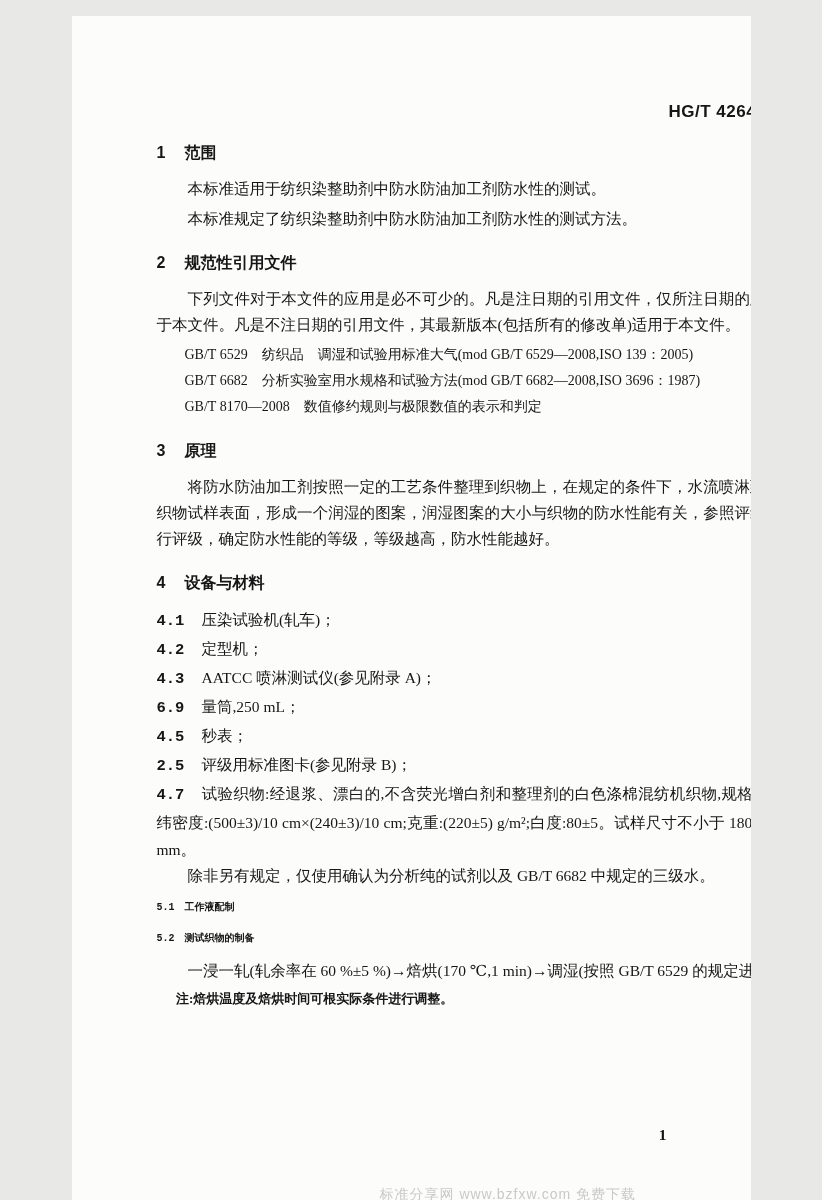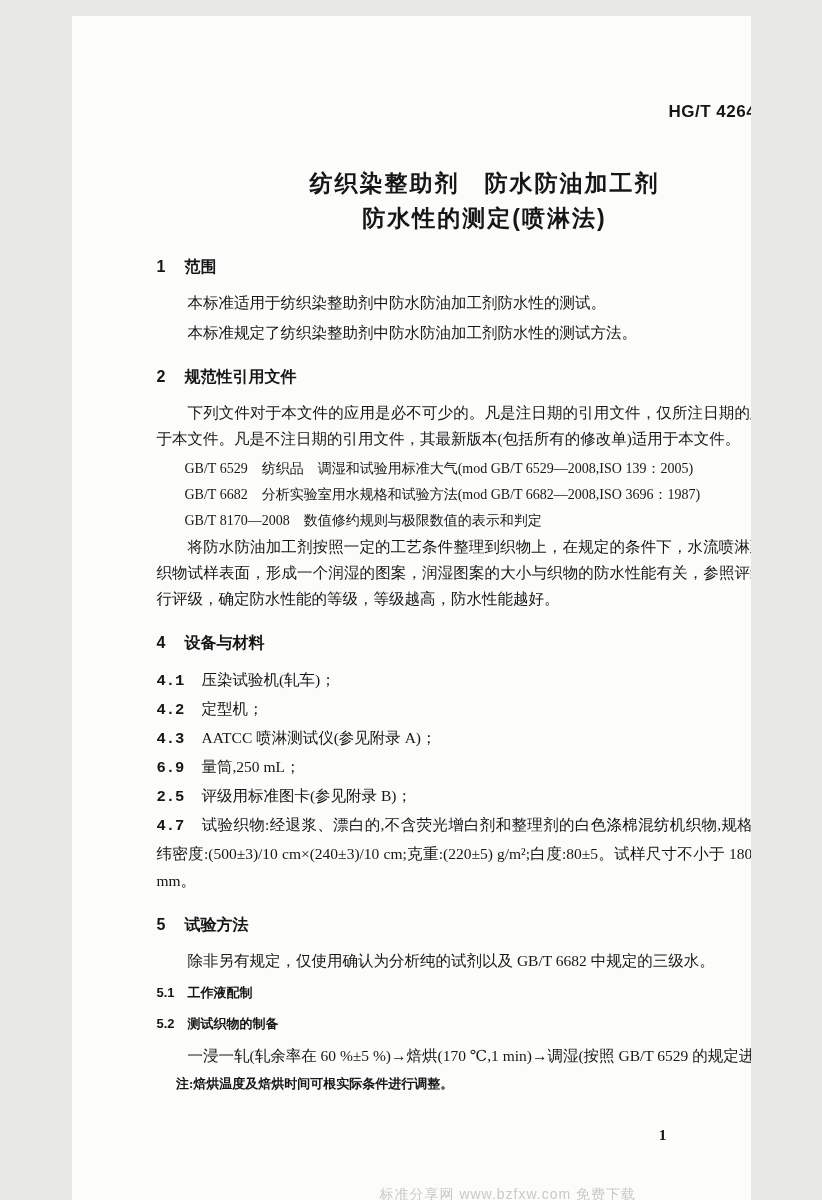--- a/index.html
+++ b/index.html
@@ -42,23 +42,23 @@
     margin-bottom: 12px;
     font-family: "Liberation Sans", "DejaVu Sans", sans-serif;
     font-weight: bold;
     font-size: 16px;
     line-height: 22px;
   }
   .sec-heading .num { margin-right: 1.2em; }
   .sub-heading {
     margin-top: 7px;
     margin-bottom: 7px;
-    font-family: Liberation Sans, sans-serif;
+    font-family: Liberation Mono, monospace;
     font-weight: bold;
-    font-size: 13px;
+    font-size: 10px;
     line-height: 24px;
   }
   .sub-heading .num { margin-right: 1em; }
   p.body-text {
     font-size: 15.5px;
     line-height: 26px;
     text-align: justify;
     text-indent: 2em;
     margin-bottom: 4px;
   }
@@ -104,66 +104,65 @@
   }
 </style>
 </head>
 <body>
 
 <div class="page">
   <div class="content">
 
     <div class="doc-code">HG/T 4264—2011</div>
 
-    <div class="title-block">
-      <div>纺织染整助剂　防水防油加工剂</div>
-      <div>防水性的测定(喷淋法)</div>
-    </div>
 
     <div class="sec-heading">
       <span class="num">1</span><span>范围</span>
     </div>
     <p class="body-text">本标准适用于纺织染整助剂中防水防油加工剂防水性的测试。</p>
     <p class="body-text">本标准规定了纺织染整助剂中防水防油加工剂防水性的测试方法。</p>
 
     <div class="sec-heading">
       <span class="num">2</span><span>规范性引用文件</span>
     </div>
     <p class="body-text">下列文件对于本文件的应用是必不可少的。凡是注日期的引用文件，仅所注日期的版本适用于本文件。凡是不注日期的引用文件，其最新版本(包括所有的修改单)适用于本文件。</p>
     <p class="ref-line">GB/T 6529　纺织品　调湿和试验用标准大气(mod GB/T 6529—2008,ISO 139：2005)</p>
     <p class="ref-line">GB/T 6682　分析实验室用水规格和试验方法(mod GB/T 6682—2008,ISO 3696：1987)</p>
     <p class="ref-line">GB/T 8170—2008　数值修约规则与极限数值的表示和判定</p>
 
+    <div class="sec-heading">
+      <span class="num">3</span><span>原理</span>
+    </div>
     <p class="body-text">将防水防油加工剂按照一定的工艺条件整理到织物上，在规定的条件下，水流喷淋到绷紧的织物试样表面，形成一个润湿的图案，润湿图案的大小与织物的防水性能有关，参照评级图卡进行评级，确定防水性能的等级，等级越高，防水性能越好。</p>
 
     <div class="sec-heading">
       <span class="num">4</span><span>设备与材料</span>
     </div>
     <div class="item">
       <span class="num">4.1</span><span>压染试验机(轧车)；</span>
     </div>
     <div class="item">
       <span class="num">4.2</span><span>定型机；</span>
     </div>
     <div class="item">
       <span class="num">4.3</span><span>AATCC 喷淋测试仪(参见附录 A)；</span>
     </div>
     <div class="item">
       <span class="num">6.9</span><span>量筒,250 mL；</span>
     </div>
     <div class="item">
+      <span class="num">4.5</span><span>秒表；</span>
+    </div>
+    <div class="item">
       <span class="num">2.5</span><span>评级用标准图卡(参见附录 B)；</span>
     </div>
     <div class="item">
       <span class="num">4.7</span><span>试验织物:经退浆、漂白的,不含荧光增白剂和整理剂的白色涤棉混纺机织物,规格:65/35,经纬密度:(500±3)/10 cm×(240±3)/10 cm;克重:(220±5) g/m²;白度:80±5。试样尺寸不小于 180 mm×180 mm。</span>
     </div>
 
-    <div class="sec-heading">
-      <span class="num">5</span><span>试验方法</span>
-    </div>
     <p class="body-text">除非另有规定，仅使用确认为分析纯的试剂以及 GB/T 6682 中规定的三级水。</p>
 
     <div class="sub-heading">
       <span class="num">5.1</span><span>工作液配制</span>
     </div>
 
     <div class="sub-heading">
       <span class="num">5.2</span><span>测试织物的制备</span>
     </div>
     <p class="body-text">一浸一轧(轧余率在 60 %±5 %)→焙烘(170 ℃,1 min)→调湿(按照 GB/T 6529 的规定进行)</p>

